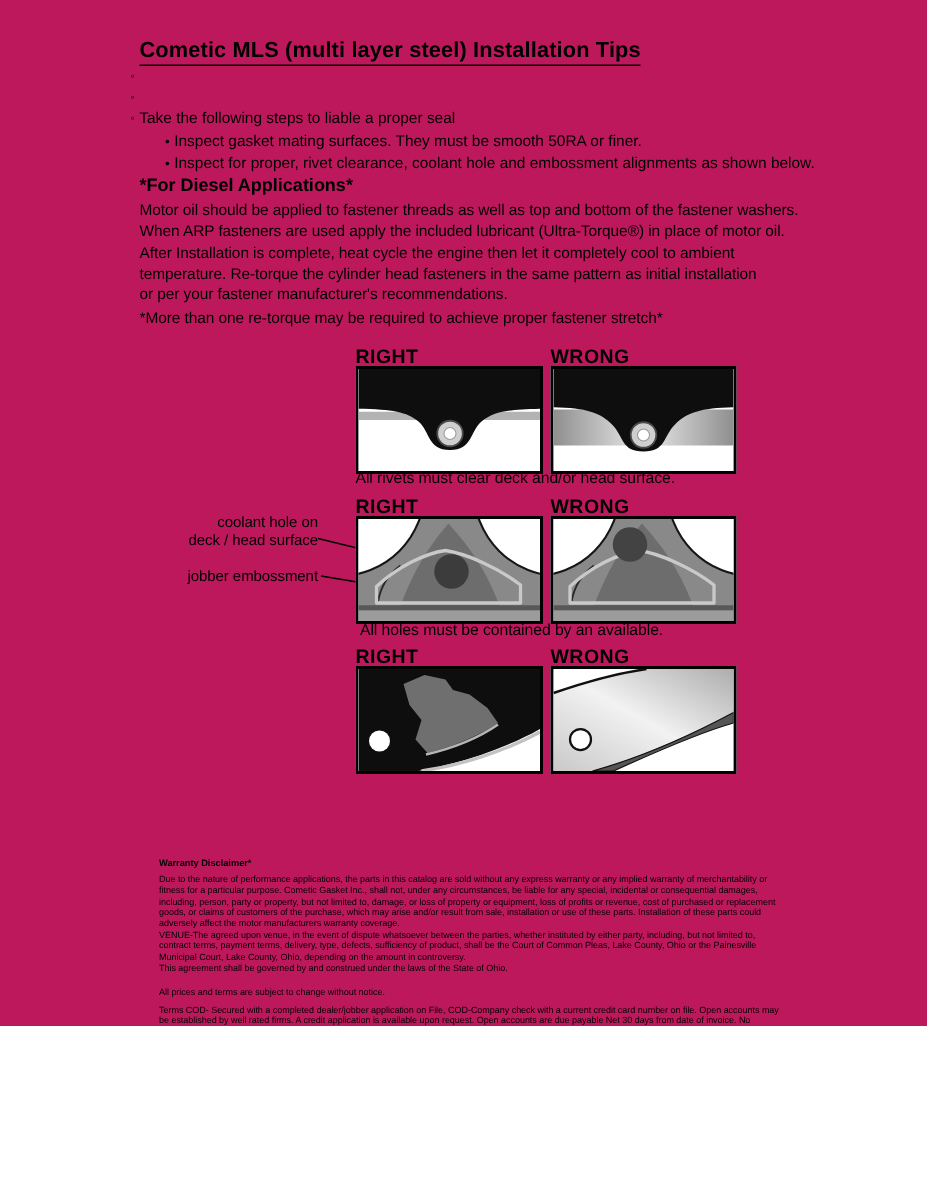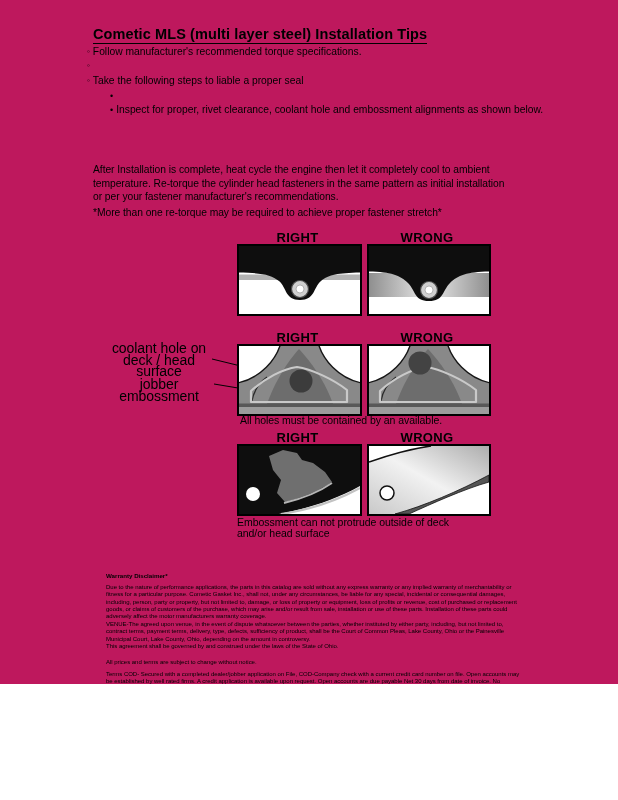--- a/index.html
+++ b/index.html
@@ -9,57 +9,60 @@
   .prewrap{white-space:pre-line;}
   .page-title{left:93px;top:26px;font-size:14.5px;font-weight:bold;
               border-bottom:1.5px solid #000;padding-bottom:1px;letter-spacing:.1px;}
   .bullets{left:87px;top:45px;font-size:10.3px;line-height:14px;}
   .bullet-row{display:flex;align-items:baseline;}
   .bullet-glyph{font-size:8px;margin-right:3px;position:relative;top:-1px;}
   .sub{margin-left:23px;}
   .dot-glyph{font-size:9px;margin-right:3px;}
   .diesel-heading{left:93px;top:116px;font-size:12px;font-weight:bold;}
   .body-para{left:93px;font-size:10.3px;line-height:13.6px;letter-spacing:-.05px;}
-  .rw-label{font-size:13px;font-weight:bold;text-align:center;letter-spacing:.3px;}
+  .rw-label{font-size:13px;font-weight:bold;text-align:left;letter-spacing:.3px;}
   .dbox{border:2px solid #000;background:#fff;}
   .dbox svg{display:block;width:100%;height:100%;}
   .caption{font-size:10.5px;line-height:10.8px;letter-spacing:-.05px;}
-  .callout{text-align:center;font-size:14px;line-height:11.5px;letter-spacing:-.05px;}
+  .callout{text-align:right;font-size:10px;line-height:11.5px;letter-spacing:-.05px;}
   .legal{font-size:6px;line-height:7.3px;letter-spacing:-.02px;width:445px;left:106px;}
   .legal-heading{font-weight:bold;font-size:6.2px;}
   .page-code{left:385px;top:756px;font-size:11px;letter-spacing:.3px;}
 </style>
 </head>
 <body>
 
 <div class="page">
 
   <div class="abs page-title">Cometic MLS (multi layer steel) Installation Tips</div>
 
   <div class="abs bullets">
     <div class="bullet-row">
       <span class="bullet-glyph">◦</span>
-      <span>Follow manufacturer's recommended torque specifications.</span>
     </div>
     <div class="bullet-row">
       <span class="bullet-glyph">◦</span>
     </div>
     <div class="bullet-row">
       <span class="bullet-glyph">◦</span>
       <span>Take the following steps to liable a proper seal</span>
     </div>
     <div class="bullet-row sub">
       <span class="dot-glyph">•</span>
+      <span>Inspect gasket mating surfaces.  They must be smooth 50RA or finer.</span>
     </div>
     <div class="bullet-row sub">
       <span class="dot-glyph">•</span>
       <span>Inspect for proper, rivet clearance, coolant hole and embossment alignments as shown below.</span>
     </div>
   </div>
 
+  <div class="abs diesel-heading">*For Diesel Applications*</div>
+  <div class="abs body-para prewrap" style="top:134px;">Motor oil should be applied to fastener threads as well as top and bottom of the fastener washers.
+When ARP fasteners are used apply the included lubricant (Ultra-Torque®) in place of motor oil.</div>
   <div class="abs body-para" style="top:206px;">*More than one re-torque may be required to achieve proper fastener stretch*</div>
   <div class="abs body-para prewrap" style="top:163px;">After Installation is complete, heat cycle the engine then let it completely cool to ambient
 temperature. Re-torque the cylinder head fasteners in the same pattern as initial installation
 or per your fastener manufacturer's recommendations.</div>
 
   <div class="abs rw-label" style="left:237px;top:230px;width:121px;">RIGHT</div>
   <div class="abs rw-label" style="left:367px;top:230px;width:120px;">WRONG</div>
 
   <div class="abs dbox" style="left:237px;top:244px;width:121px;height:68px;">
     <svg viewBox="0 0 121 68">
@@ -81,20 +84,21 @@
         </linearGradient>
       </defs>
       <rect width="120" height="68" fill="#ffffff"></rect>
       <rect y="27" width="120" height="24" fill="url(#deckGrad)"></rect>
       <path d="M0,0 H120 V25.5 C98,26 89,29 81,37 C73,45 75,55 60,55 C45,55 47,45 39,37 C31,29 22,26 0,25.5 Z" fill="#0e0e0e"></path>
       <circle cx="60" cy="44" r="8.5" fill="#cfcfcf" stroke="#4a4a4a" stroke-width="1.2"></circle>
       <circle cx="60" cy="44" r="4" fill="#ffffff" stroke="#999999" stroke-width="0.7"></circle>
     </svg>
   </div>
 
+  <div class="abs caption" style="left:237px;top:314px;">All rivets must clear deck and/or head surface.</div>
 
   <div class="abs rw-label" style="left:237px;top:330px;width:121px;">RIGHT</div>
   <div class="abs rw-label" style="left:367px;top:330px;width:120px;">WRONG</div>
 
   <div class="abs callout prewrap" style="left:106px;top:343px;width:106px;">coolant hole on
 deck / head surface</div>
   <div class="abs callout" style="left:106px;top:379px;width:106px;">jobber embossment</div>
 
   <svg class="abs" style="left:205px;top:352px;" width="95" height="45" viewBox="0 0 95 45">
     <line x1="7" y1="7" x2="85" y2="26" stroke="#000" stroke-width="1"></line>
@@ -155,22 +159,20 @@
         </linearGradient>
       </defs>
       <rect width="120" height="68" fill="#ffffff"></rect>
       <path d="M0,16 C26,7 48,2 62,0 H120 V29 C90,45 55,60 26,68 L0,68 Z" fill="url(#bandGrad)"></path>
       <path d="M0,16 C26,7 48,2 62,0" fill="none" stroke="#111111" stroke-width="1.6"></path>
       <path d="M120,29 C90,45 55,60 26,68 L40,68 C62,58 95,43 120,36 Z" fill="#555555" stroke="#111111" stroke-width="0.8"></path>
       <circle cx="18" cy="47" r="7" fill="#ffffff" stroke="#111111" stroke-width="1.5"></circle>
     </svg>
   </div>
 
-  <div class="abs caption prewrap" style="left:237px;top:517px;">Embossment can not protrude outside of deck
-and/or head surface</div>
 
   <div class="abs legal legal-heading" style="top:572px;">Warranty Disclaimer*</div>
   <div class="abs legal prewrap" style="top:584px;">Due to the nature of performance applications, the parts in this catalog are sold without any express warranty or any implied warranty of merchantability or
 fitness for a particular purpose.  Cometic Gasket Inc., shall not, under any circumstances, be liable for any special, incidental or consequential damages,
 including, person, party or property, but not limited to, damage, or loss of property or equipment, loss of profits or revenue, cost of purchased or replacement
 goods, or claims of customers of the purchase, which may arise and/or result from sale, installation or use of these parts.  Installation of these parts could
 adversely affect the motor manufacturers warranty coverage.</div>
   <div class="abs legal prewrap" style="top:621px;">VENUE-The agreed upon venue, in the event of dispute whatsoever between the parties, whether instituted by either party, including, but not limited to,
 contract terms, payment terms, delivery, type, defects, sufficiency of product, shall be the Court of Common Pleas, Lake County, Ohio or the Painesville
 Municipal Court, Lake County, Ohio, depending on the amount in controversy.

